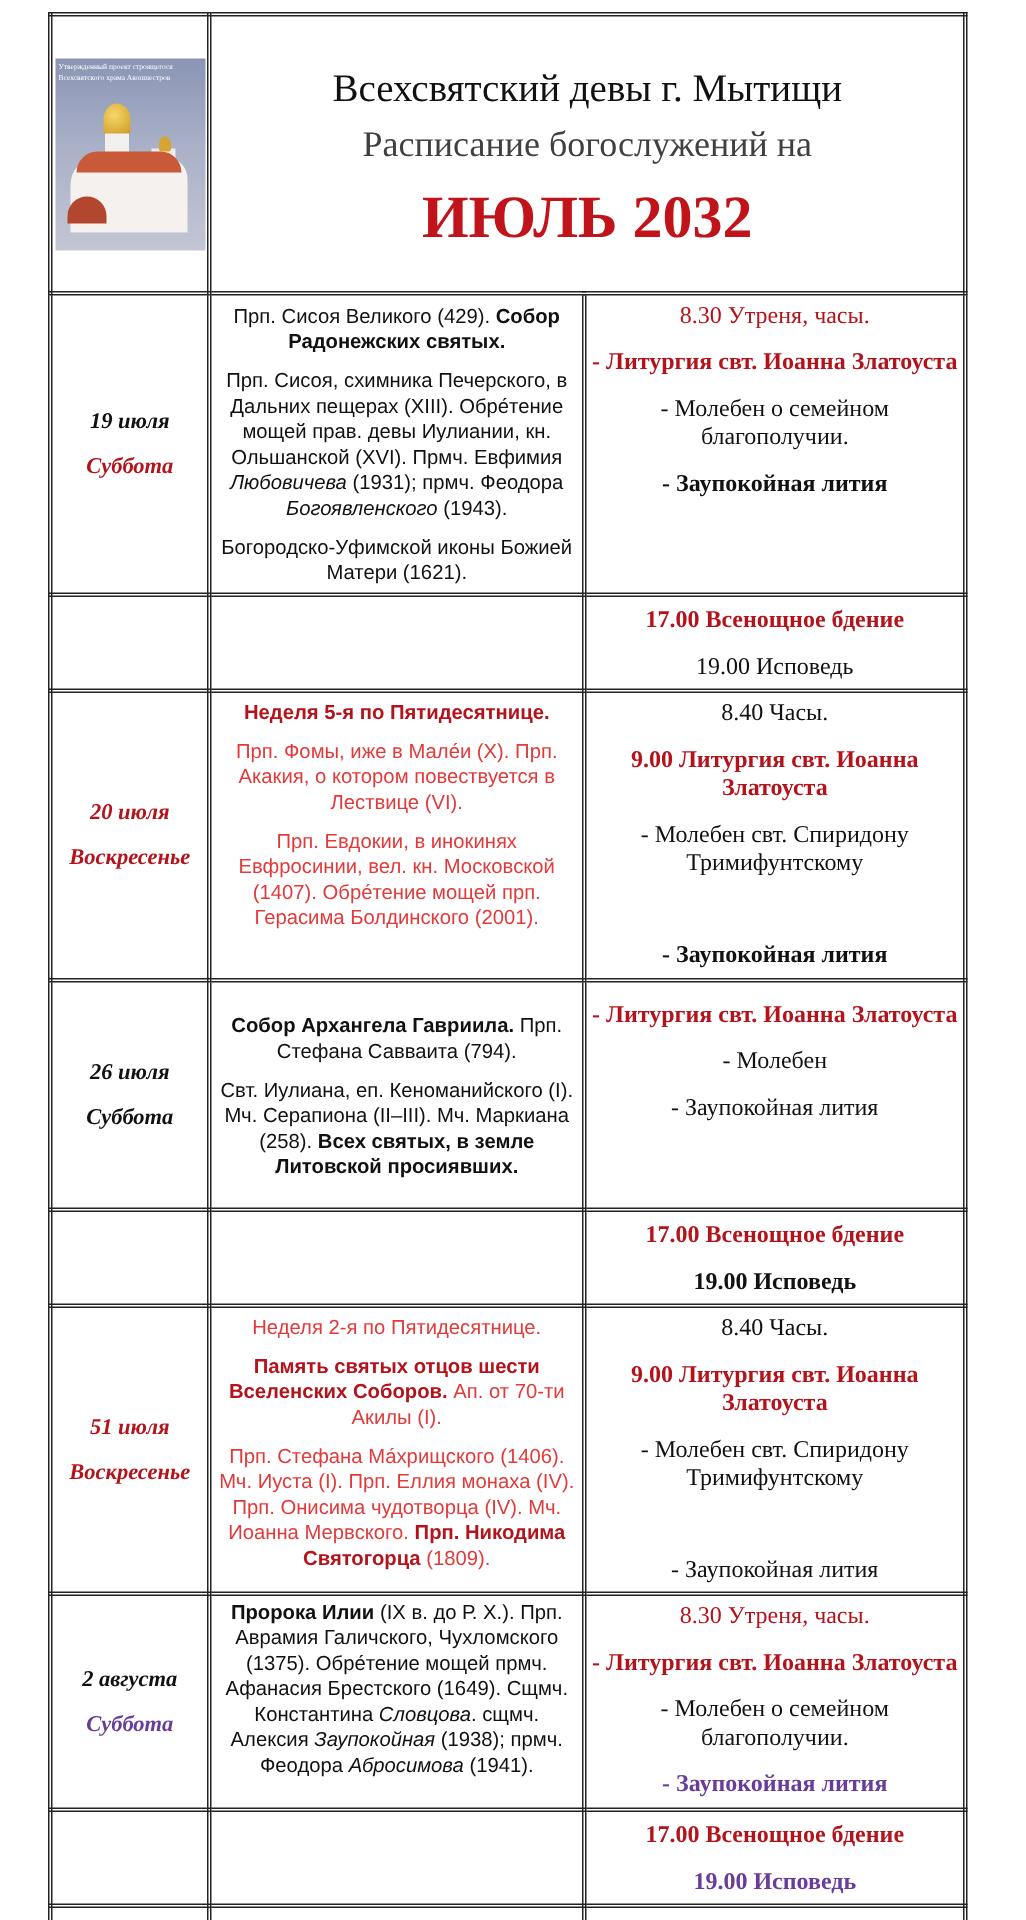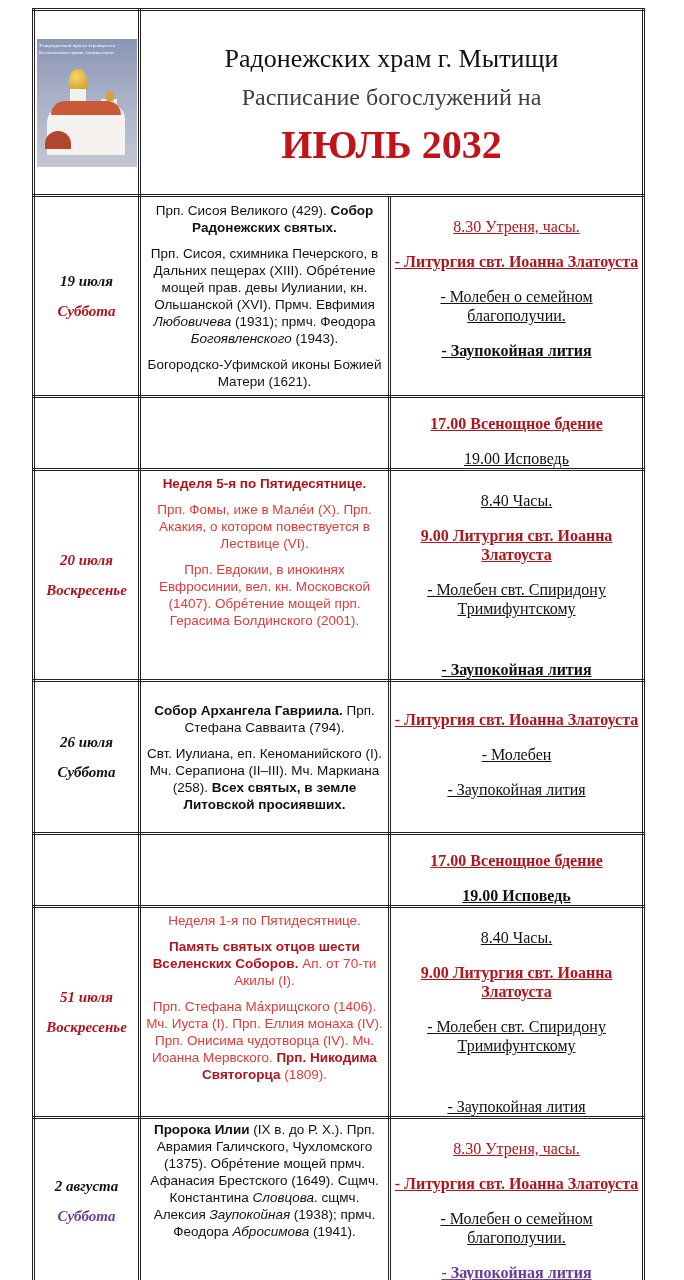--- a/index.html
+++ b/index.html
@@ -20,21 +20,21 @@
   .logo .apse { position:absolute; left:8px; top:92px; width:26px; height:18px; background:#b3462e; border-radius:14px 14px 0 0; }
   .logo .tower { position:absolute; left:64px; top:60px; width:16px; height:34px; background:#efebe8; }
   .title1 { font:26px "Liberation Serif", serif; color:#111; margin:6px 0 10px; }
   .title2 { font:24px "Liberation Serif", serif; color:#404040; margin:0 0 10px; }
   .title3 { font:bold 40px "Liberation Serif", serif; color:#c0141a; margin:4px 0 0; }
   .date { font:italic bold 15px "Liberation Serif", serif; line-height:30px; }
   .saints { font:13.5px "Liberation Sans", sans-serif; line-height:17px; }
   .saints p { margin:0 0 9px; }
   .saints p:last-child { margin-bottom:0; }
   .svc { font:16px "Liberation Serif", serif; line-height:19px; }
-  .svc p { margin:16px 0 12px;text-decoration:underline; }
+  .svc p { margin:0 0 12px; }
   .svc p:last-child { margin-bottom:0; }
   .red { color:#b3141c; } .red2 { color:#e23a3a; } .purple { color:#6a3c9a; } .blk { color:#111; }
   .b { font-weight:bold; } .i { font-style:italic; }
   .cut td { height:20px; }
 </style>
 </head>
 <body>
 
 <div class="sheet">
 <table>
@@ -51,21 +51,21 @@
         <div class="dome"></div>
         <div class="drum"></div>
         <div class="tower"></div>
         <div class="dome2"></div>
         <div class="body"></div>
         <div class="roof"></div>
         <div class="apse"></div>
       </div>
     </td>
     <td colspan="2">
-      <div class="title1">Радонежских храм г. Мытищи</div>
+      <div class="title1">Всехсвятский девы г. Мытищи</div>
       <div class="title2">Расписание богослужений на</div>
       <div class="title3">ИЮЛЬ 2032</div>
     </td>
   </tr>
 
   <tr style="height:201px">
     <td>
       <div class="date blk">19 июля</div>
       <div class="date red">Суббота</div>
     </td>
@@ -133,21 +133,21 @@
       <p class="blk b">19.00 Исповедь</p>
     </td>
   </tr>
 
   <tr style="height:192px">
     <td>
       <div class="date red">51 июля</div>
       <div class="date red">Воскресенье</div>
     </td>
     <td class="saints red2" style="vertical-align:top;padding-top:4px">
-      <p>Неделя 1-я по Пятидесятнице.</p>
+      <p>Неделя 2-я по Пятидесятнице.</p>
       <p><span class="b red">Память святых отцов шести Вселенских Соборов.</span><span> Ап. от 70-ти Акилы (I).</span></p>
       <p><span>Прп. Стефана Ма́хрищского (1406). Мч. Иуста (I). Прп. Еллия монаха (IV). Прп. Онисима чудотворца (IV). Мч. Иоанна Мервского. </span><span class="b red">Прп. Никодима Святогорца</span><span> (1809).</span></p>
     </td>
     <td class="svc" style="vertical-align:top;padding-top:4px">
       <p class="blk">8.40 Часы.</p>
       <p class="red b">9.00  Литургия свт. Иоанна Златоуста</p>
       <p class="blk" style="margin-bottom:42px">-  Молебен свт. Спиридону Тримифунтскому</p>
       <p class="blk">- Заупокойная лития</p>
     </td>
   </tr>

